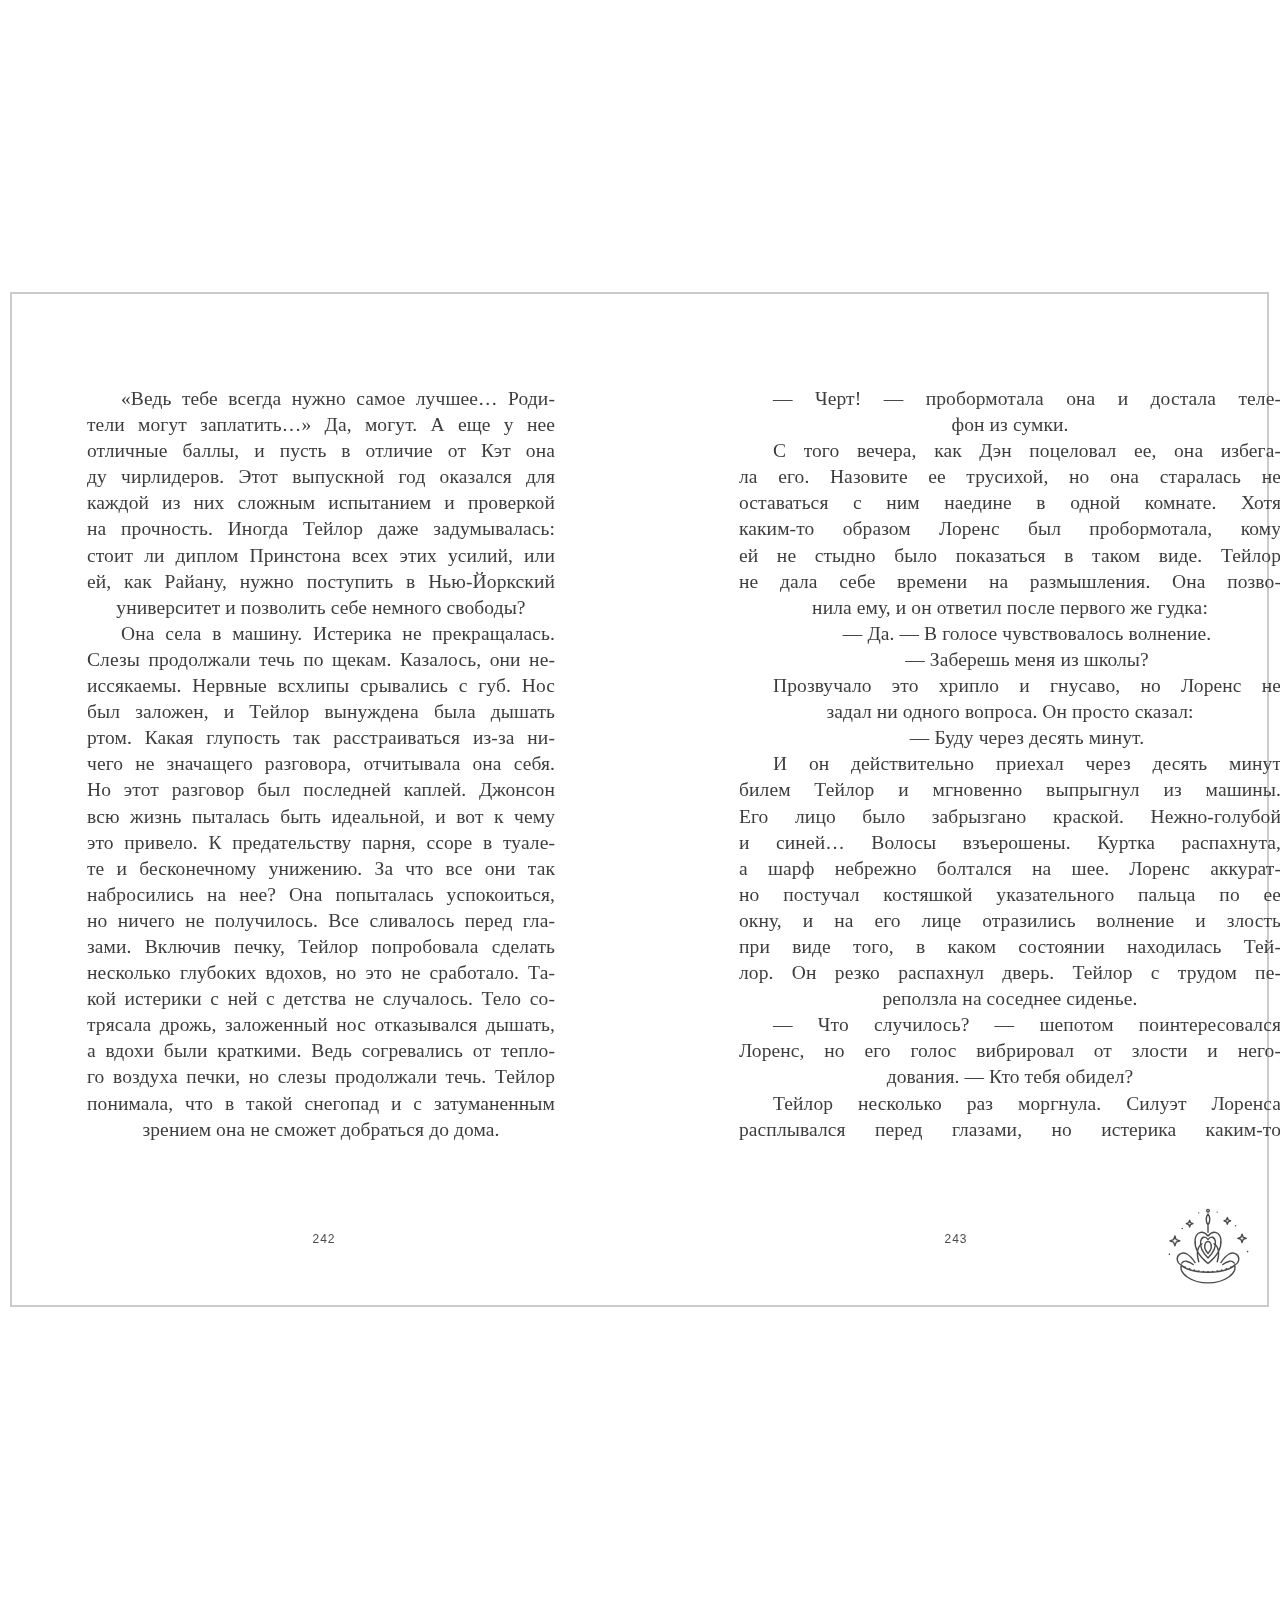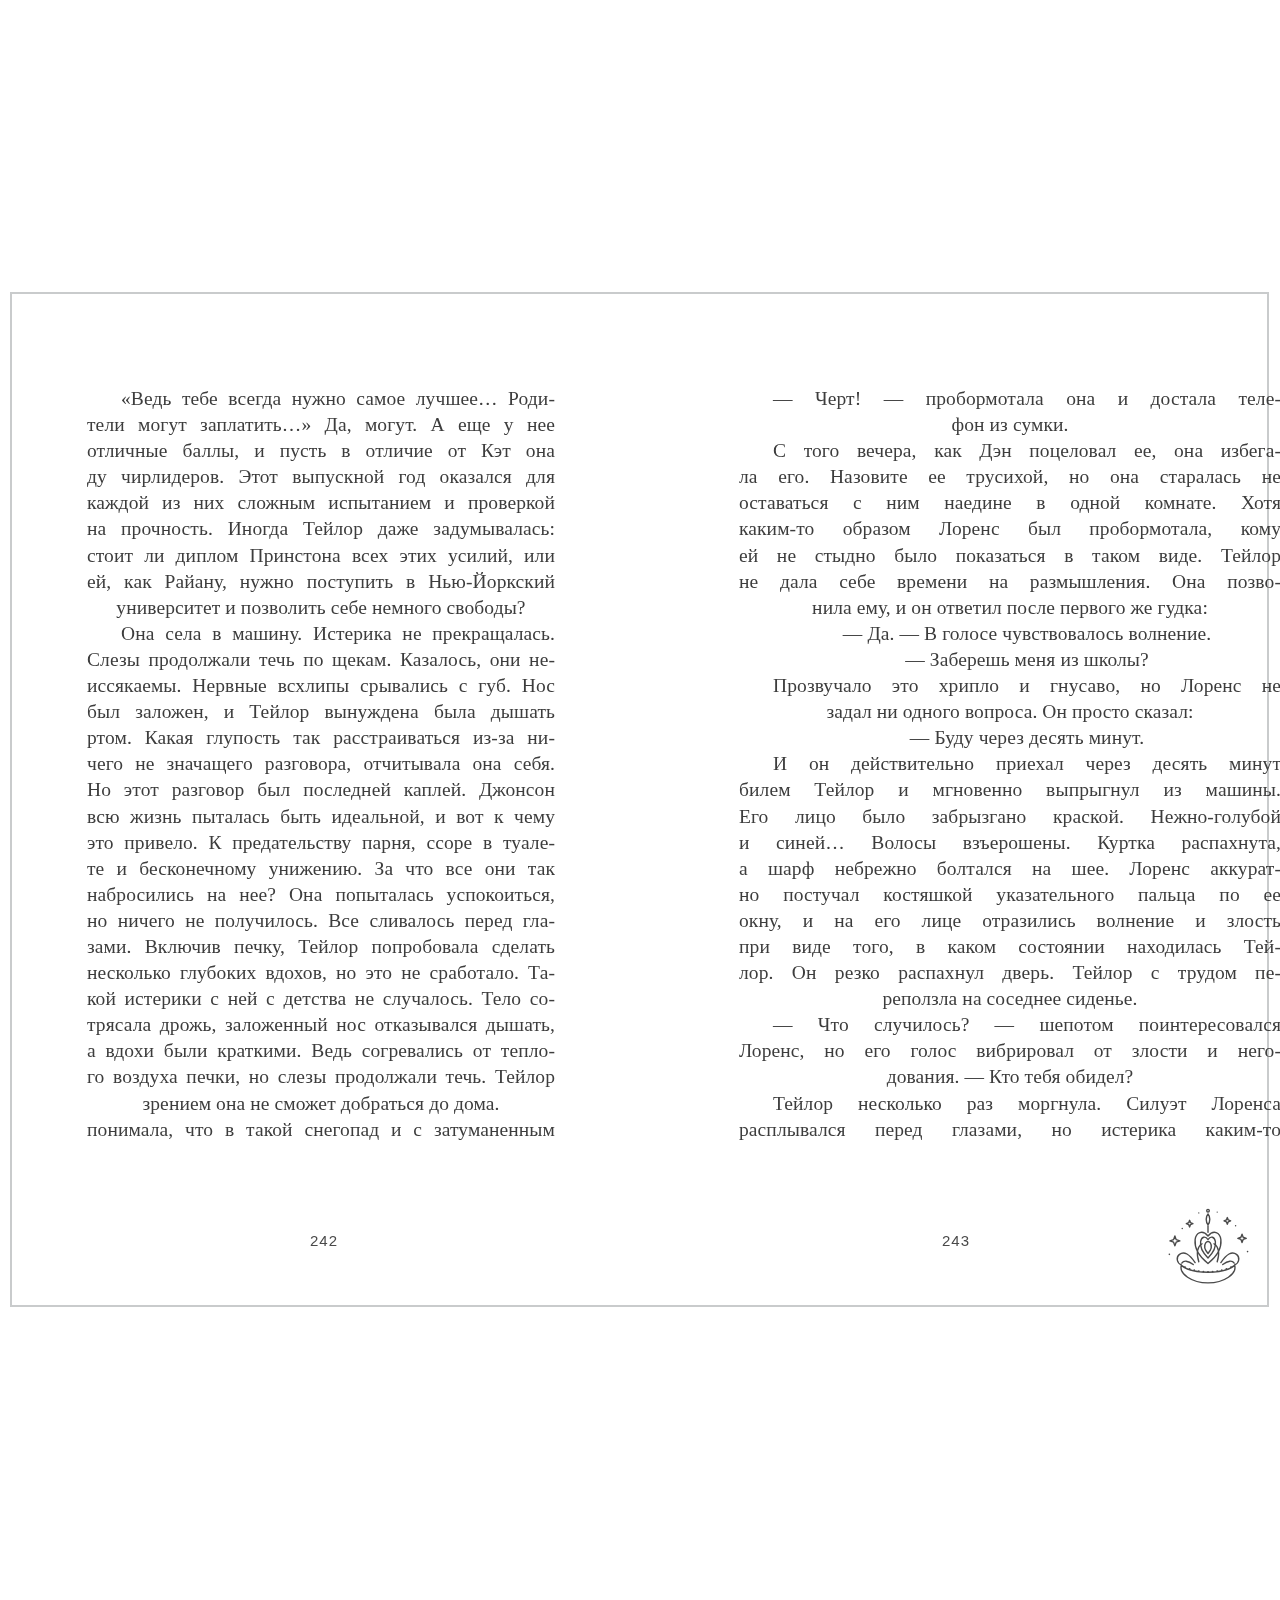--- a/index.html
+++ b/index.html
@@ -17,21 +17,21 @@
     font-size:19.5px; line-height:26.1px; letter-spacing:0.1px;
   }
   .col-left  { left:75px;  width:468px; }
   .col-right { left:680px; width:542px;margin-left:47px; }
   .para { }
   .line { width:100%; text-align:center; }
   .line.j { text-align:justify; text-align-last:justify; }
   .para .line:first-child { text-indent:34px; }
   .pagenum {
     position:absolute; top:938px; transform:translateX(-50%);
-    font-family:"Liberation Sans", sans-serif; font-size:15px;
+    font-family:"Liberation Sans", sans-serif; font-size:12px;
     color:#4a4a4a; letter-spacing:1px;
   }
   .pagenum-left  { left:312px; }
   .pagenum-right { left:944px; }
   .tiara {
     position:absolute; left:1150px; top:905px; width:92px; height:96px;
   }
 </style>
 </head>
 <body>
@@ -62,22 +62,22 @@
         <div class="line j">это привело. К предательству парня, ссоре в туале-</div>
         <div class="line j">те и бесконечному унижению. За что все они так</div>
         <div class="line j">набросились на нее? Она попыталась успокоиться,</div>
         <div class="line j">но ничего не получилось. Все сливалось перед гла-</div>
         <div class="line j">зами. Включив печку, Тейлор попробовала сделать</div>
         <div class="line j">несколько глубоких вдохов, но это не сработало. Та-</div>
         <div class="line j">кой истерики с ней с детства не случалось. Тело со-</div>
         <div class="line j">трясала дрожь, заложенный нос отказывался дышать,</div>
         <div class="line j">а вдохи были краткими. Ведь согревались от тепло-</div>
         <div class="line j">го воздуха печки, но слезы продолжали течь. Тейлор</div>
+        <div class="line j">понимала, что в такой снегопад и с затуманенным</div>
         <div class="line">зрением она не сможет добраться до дома.</div>
-        <div class="line j">понимала, что в такой снегопад и с затуманенным</div>
       </div>
     </div>
 
   <div class="text-col col-right">
       <div class="para">
         <div class="line j">— Черт! — пробормотала она и достала теле-</div>
         <div class="line">фон из сумки.</div>
       </div>
       <div class="para">
         <div class="line j">С того вечера, как Дэн поцеловал ее, она избега-</div>

